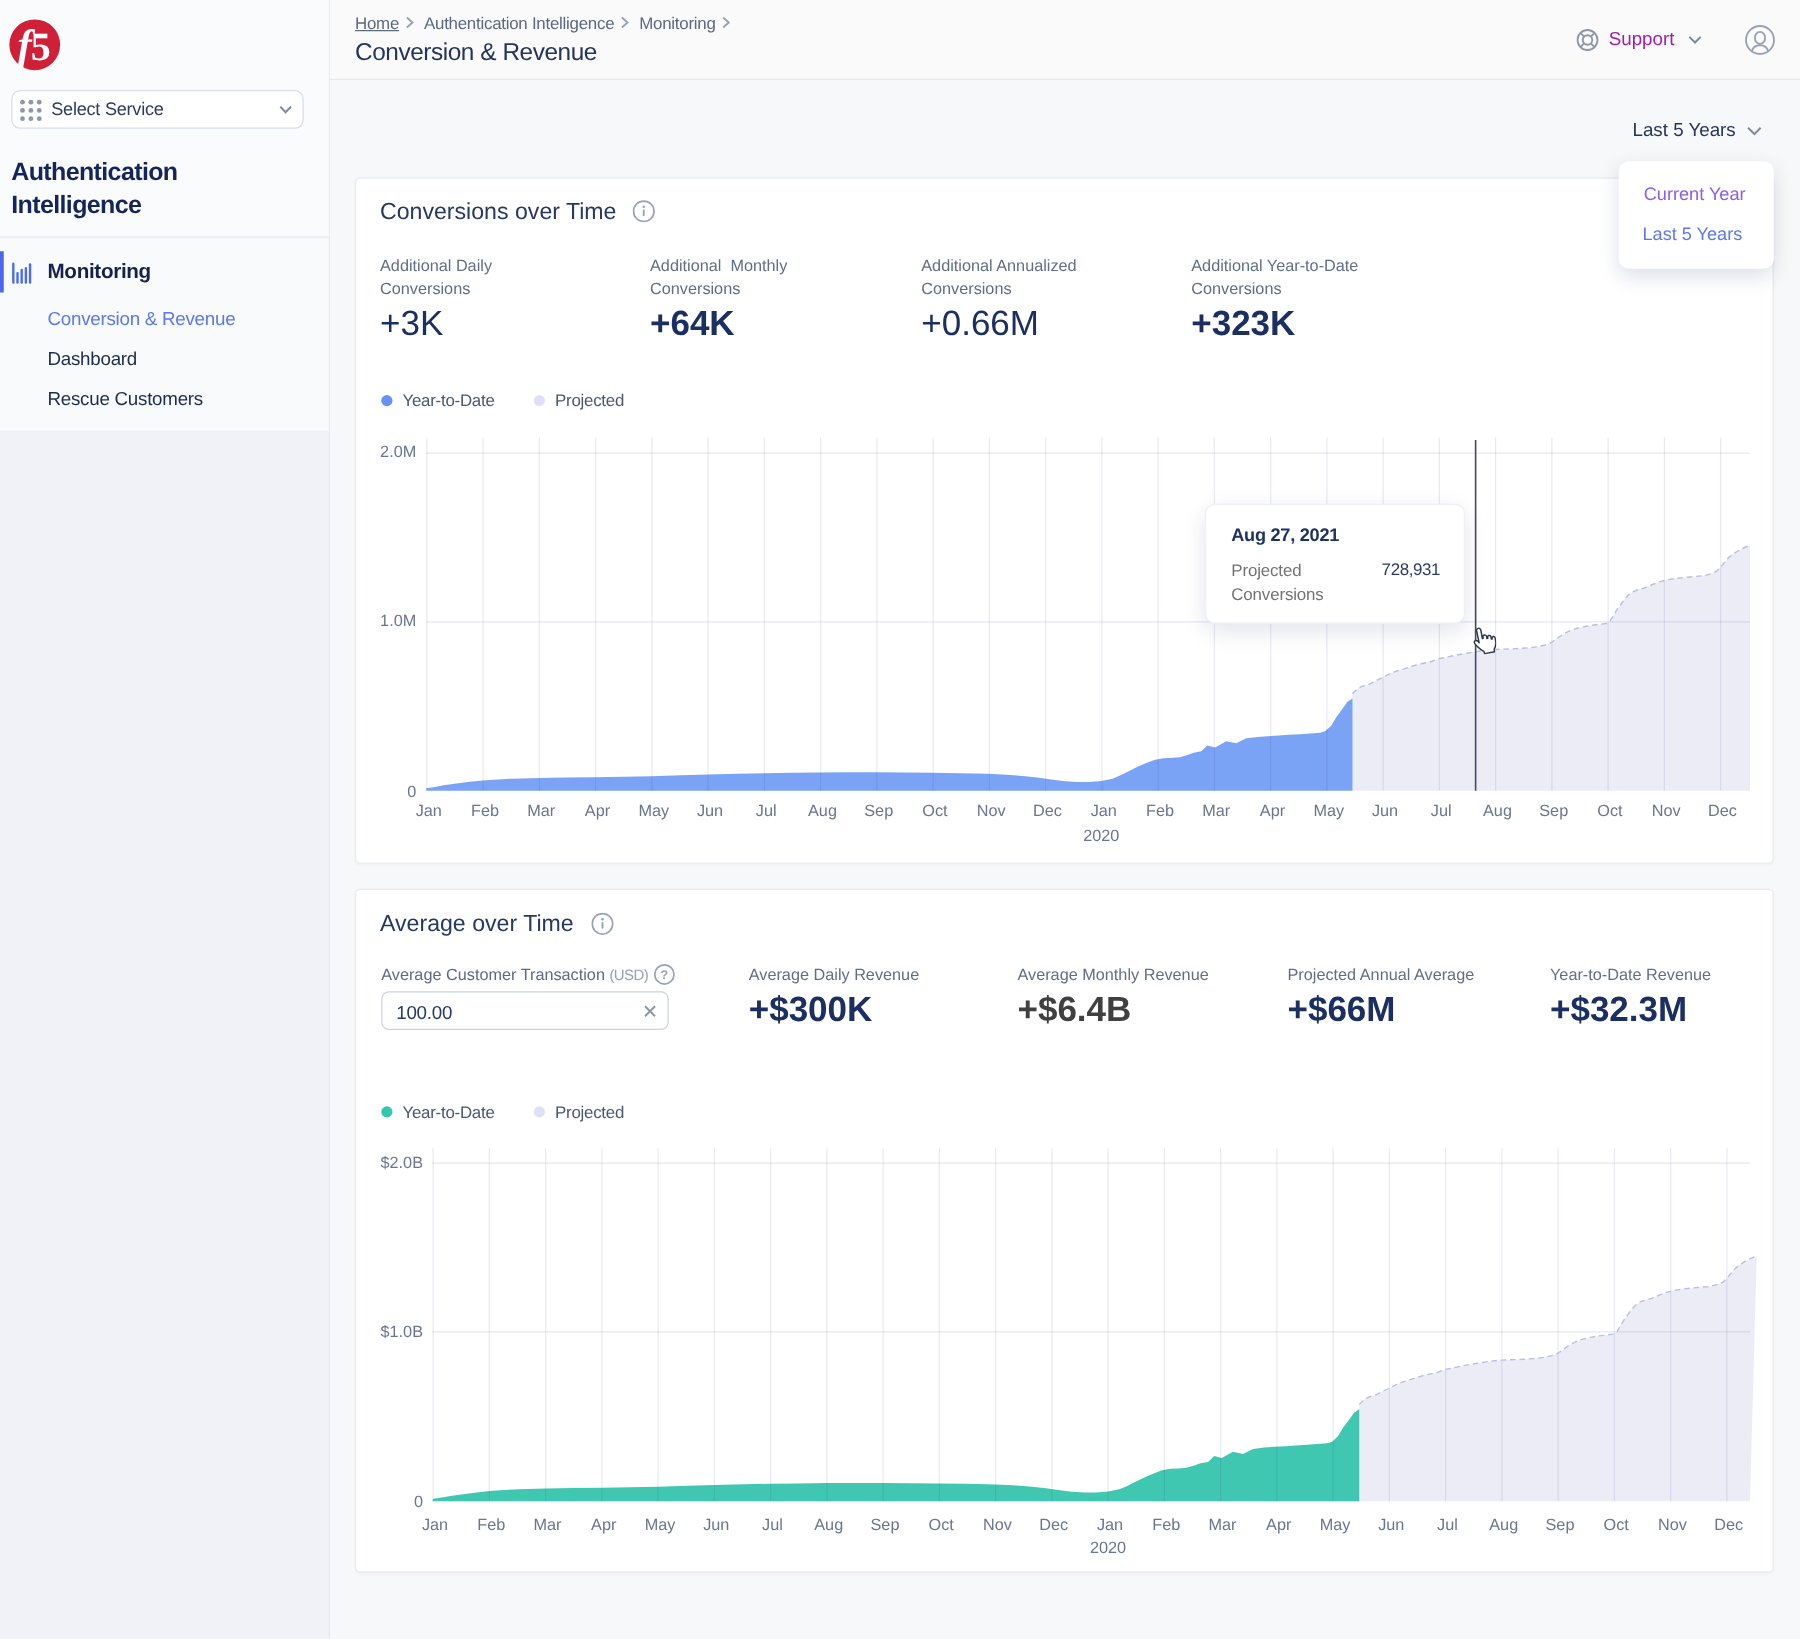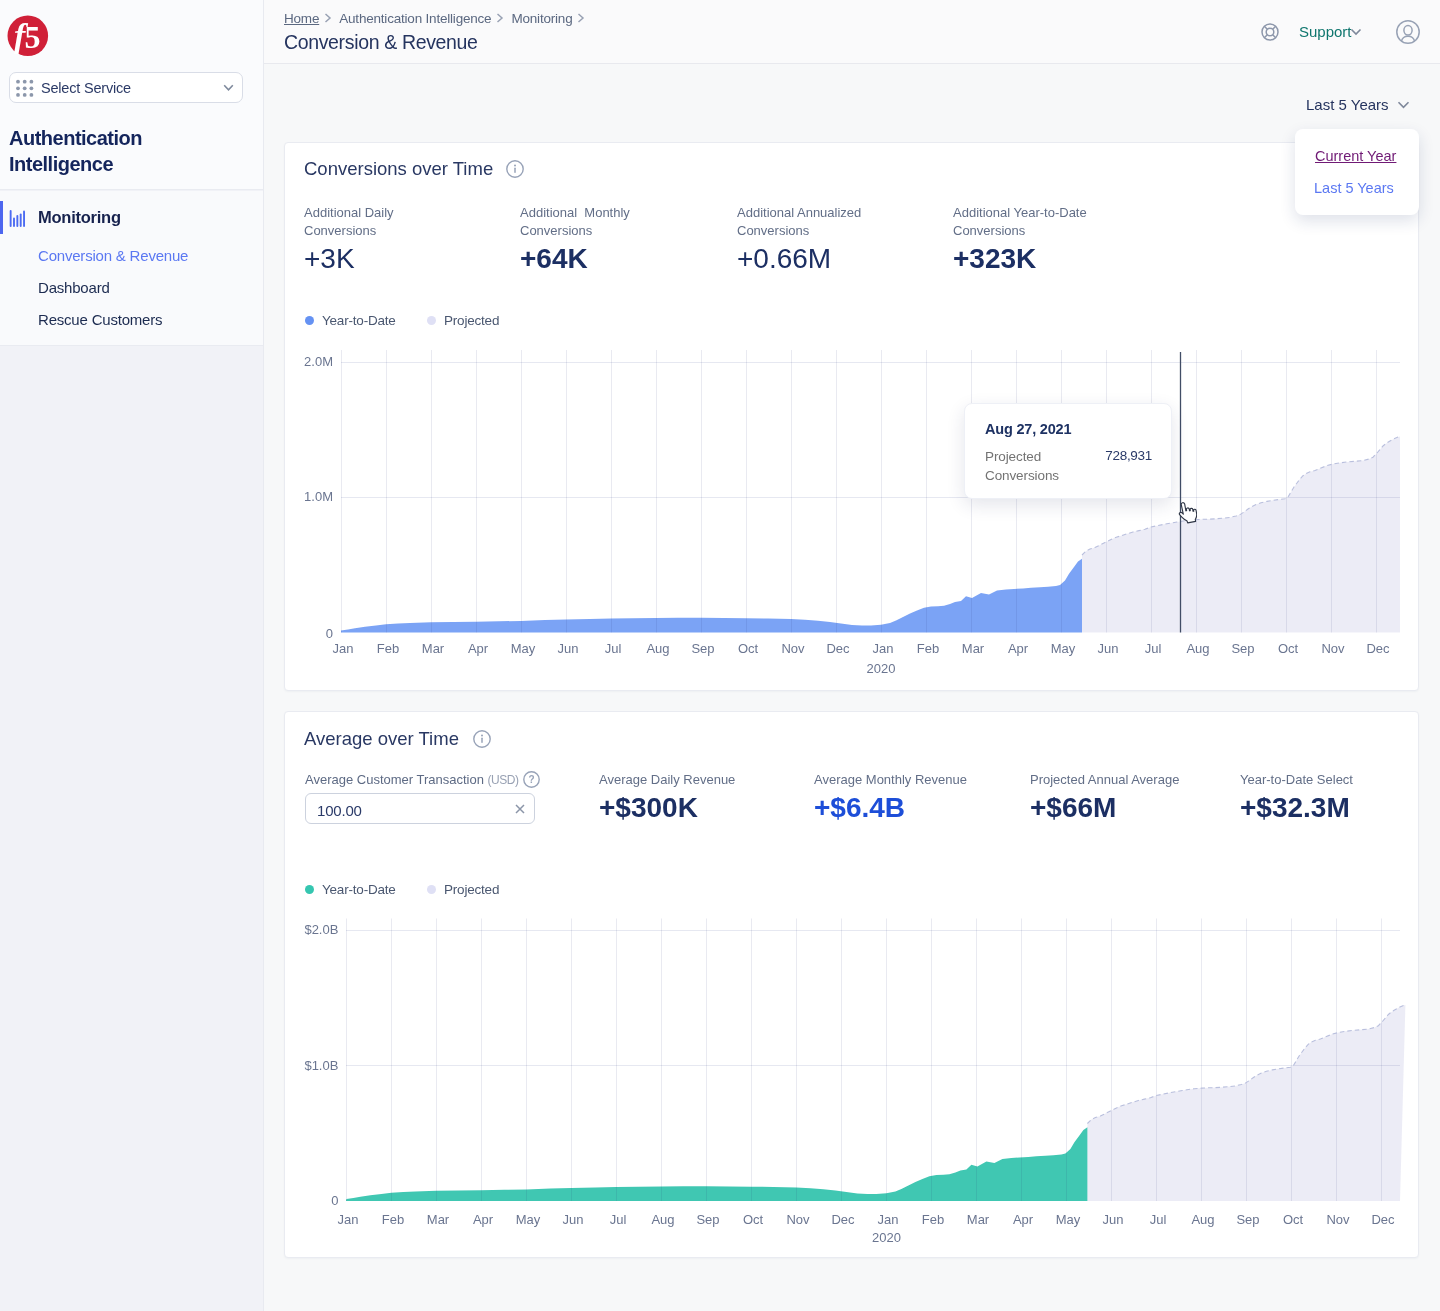--- a/index.html
+++ b/index.html
@@ -17,21 +17,21 @@
     </svg><span>Monitoring</span><svg width="8" height="10" viewBox="0 0 8 10" style="margin:0 7px 0 5px;">
       <path d="M1.5 1 L6 5 L1.5 9" fill="none" stroke="#98a1b3" stroke-width="1.5"></path>
     </svg></div>
 <div class="abs" style="left:284px;top:31px;font-size:19.5px;letter-spacing:-0.35px;color:#25345f;font-weight:500;">Conversion &amp; Revenue</div>
 
 <svg class="abs" style="left:1261px;top:23px;" width="18" height="18" viewBox="0 0 18 18">
   <circle cx="9" cy="9" r="8" fill="none" stroke="#8d97ab" stroke-width="1.5"></circle>
   <circle cx="9" cy="9" r="3.8" fill="none" stroke="#8d97ab" stroke-width="1.5"></circle>
   <path d="M6.3 6.3 L3.3 3.3 M11.7 6.3 L14.7 3.3 M6.3 11.7 L3.3 14.7 M11.7 11.7 L14.7 14.7" stroke="#8d97ab" stroke-width="1.5"></path>
 </svg>
-<div class="abs" style="left:1287px;top:23px;font-size:15px;color:#0f766e;margin-left:12px;">Support</div>
+<div class="abs" style="left:1287px;top:23px;font-size:15px;color:#a21caf;">Support</div>
 <svg class="abs" style="left:1350px;top:28px;" width="12" height="8" viewBox="0 0 12 8">
     <path d="M1.5 1.5 L6 6 L10.5 1.5" fill="none" stroke="#7e889b" stroke-width="1.6"></path>
   </svg>
 <svg class="abs" style="left:1396px;top:20px;" width="24" height="24" viewBox="0 0 24 24">
   <circle cx="12" cy="12" r="11.2" fill="none" stroke="#98a2b5" stroke-width="1.5"></circle>
   <ellipse cx="12" cy="10.3" rx="4.1" ry="4.8" fill="none" stroke="#98a2b5" stroke-width="1.5"></ellipse>
   <path d="M5.4 21.2 C6.2 17.8 8.8 16.2 12 16.2 C15.2 16.2 17.8 17.8 18.6 21.2" fill="none" stroke="#98a2b5" stroke-width="1.5"></path>
 </svg>
 
 <div class="abs" style="left:0;top:0;width:264px;height:1311px;background:#f1f2f7;border-right:1px solid #e8eaf0;"></div>
@@ -192,23 +192,23 @@
 </svg>
 <div class="abs" style="left:305px;top:793px;width:230px;height:31px;background:#fff;border:1px solid #ccd2de;border-radius:6px;"></div>
 <div class="abs" style="left:317px;top:802px;font-size:15px;letter-spacing:-0.2px;color:#2a3a68;">100.00</div>
 <svg class="abs" style="left:515px;top:804px;" width="10" height="10" viewBox="0 0 10 10">
     <path d="M1 1 L9 9 M9 1 L1 9" stroke="#8b95a8" stroke-width="1.5"></path>
   </svg>
 
 <div class="abs" style="left:599px;top:772px;font-size:13px;color:#626e87;">Average Daily Revenue</div>
 <div class="abs" style="left:814px;top:772px;font-size:13px;color:#626e87;">Average Monthly Revenue</div>
 <div class="abs" style="left:1030px;top:772px;font-size:13px;color:#626e87;">Projected Annual Average</div>
-<div class="abs" style="left:1240px;top:772px;font-size:13px;color:#626e87;">Year-to-Date Select</div>
+<div class="abs" style="left:1240px;top:772px;font-size:13px;color:#626e87;">Year-to-Date Revenue</div>
 <div class="abs" style="left:599px;top:792px;font-size:28px;font-weight:700;color:#1c2f63;">+$300K</div>
-<div class="abs" style="left:814px;top:792px;font-size:28px;font-weight:700;color:#1d4ed8;">+$6.4B</div>
+<div class="abs" style="left:814px;top:792px;font-size:28px;font-weight:700;color:#404040;">+$6.4B</div>
 <div class="abs" style="left:1030px;top:792px;font-size:28px;font-weight:700;color:#1c2f63;">+$66M</div>
 <div class="abs" style="left:1240px;top:792px;font-size:28px;font-weight:700;color:#1c2f63;">+$32.3M</div>
 
 <div class="abs" style="left:305px;top:885px;width:9.4px;height:9.4px;border-radius:50%;background:#35c6b0;"></div>
 <div class="abs" style="left:322px;top:882px;font-size:13.5px;letter-spacing:-0.2px;color:#4a5770;">Year-to-Date</div>
 <div class="abs" style="left:427px;top:885px;width:9.4px;height:9.4px;border-radius:50%;background:#dfe0f5;"></div>
 <div class="abs" style="left:444px;top:882px;font-size:13.5px;letter-spacing:-0.2px;color:#4a5770;">Projected</div>
 
 <svg class="abs" style="left:284px;top:912px;" width="1135" height="346" viewBox="284 912 1135 346">
 <line x1="346.0" y1="930.5" x2="1400" y2="930.5" stroke="#e6e8f1" stroke-width="1"></line>
@@ -264,14 +264,14 @@
 <text x="1293.0" y="1224" text-anchor="middle" class="ax">Oct</text>
 <text x="1338.0" y="1224" text-anchor="middle" class="ax">Nov</text>
 <text x="1383.0" y="1224" text-anchor="middle" class="ax">Dec</text>
 <text x="886.4" y="1242" text-anchor="middle" class="ax">2020</text>
 <text x="338.4" y="934.4" text-anchor="end" class="ax">$2.0B</text>
 <text x="338.4" y="1069.9" text-anchor="end" class="ax">$1.0B</text>
 <text x="338.4" y="1205.4" text-anchor="end" class="ax">0</text>
 </svg>
 
 <div class="abs" style="left:1295px;top:129px;width:124px;height:86px;background:#fff;border-radius:8px;box-shadow:0 6px 16px rgba(23,43,99,0.14);"></div>
-<div class="abs" style="left:1315px;top:148px;font-size:14.5px;color:#701a75;text-decoration:underline;">Current Year</div>
+<div class="abs" style="left:1315px;top:148px;font-size:14.5px;color:#8b5cf6;">Current Year</div>
 <div class="abs" style="left:1314px;top:180px;font-size:14.5px;color:#5b78f2;">Last 5 Years</div>
 
 </body></html>

